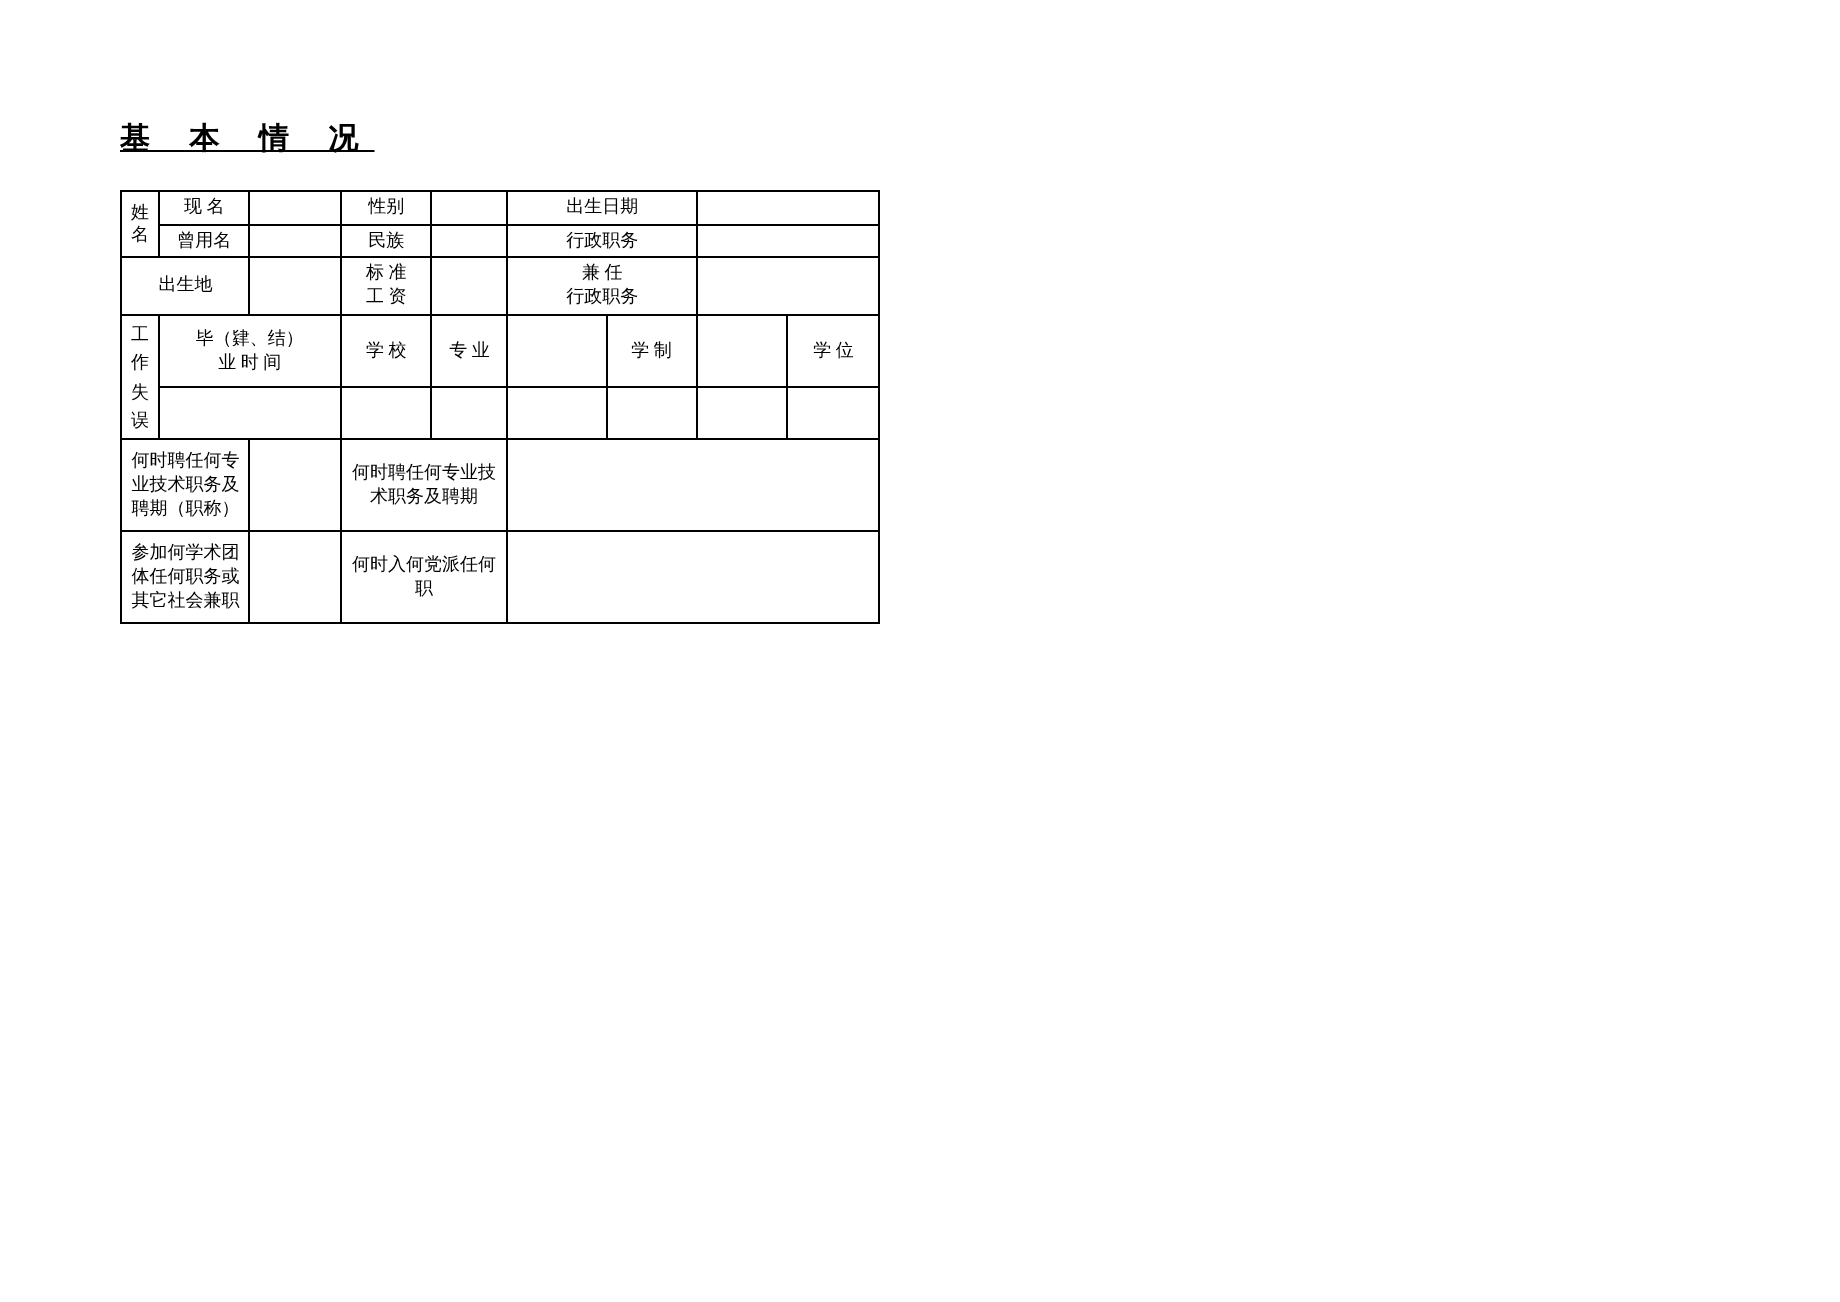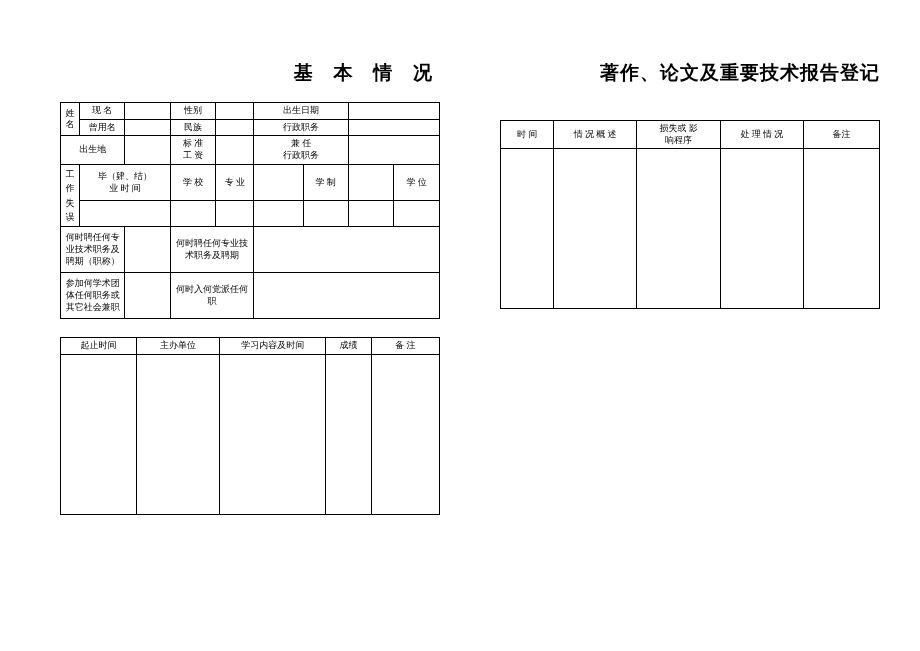--- a/index.html
+++ b/index.html
@@ -18,25 +18,26 @@
   padding: 60px 40px 20px 60px;
   box-sizing: border-box;
   gap: 60px;
 }
 .col {
   flex: 1;
   display: flex;
   flex-direction: column;
 }
 h2.title {
-  text-align: right;
-  font-size: 19px;
+  text-align: left;
+  font-size: 15px;
   font-weight: bold;
   margin: 0 0 16px 0;
   letter-spacing: 8px;
+  text-decoration: underline;
 }
 h2.title.tight { letter-spacing: 1px; }
 table {
   border-collapse: collapse;
   width: 100%;
   table-layout: fixed;
 }
 td, th {
   border: 1px solid #000;
   padding: 2px 3px;
@@ -128,74 +129,22 @@
         <td colspan="2">参加何学术团体任何职务或其它社会兼职</td>
         <td></td>
         <td colspan="2">何时入何党派任何职</td>
         <td colspan="4"></td>
       </tr>
     </tbody>
       </table>
 
     <div class="spacer-v"></div>
 
-    <table>
-      <colgroup>
-        <col style="width:20%">
-          <col style="width:22%">
-          <col style="width:28%">
-        <col style="width:12%">
-          <col style="width:18%">
-      </colgroup>
-      <tbody>
-          <tr>
-        <td>起止时间</td>
-        <td>主办单位</td>
-        <td>学习内容及时间</td>
-        <td>成绩</td>
-        <td>备 注</td>
-      </tr>
-      <tr class="tall-body">
-        <td></td>
-        <td></td>
-        <td></td>
-        <td></td>
-        <td></td>
-      </tr>
-    </tbody>
-      </table>
   </div>
 
   <div class="col">
-    <h2 class="title tight">著作、论文及重要技术报告登记</h2>
 
 
     <div class="spacer-v"></div>
 
-    <table>
-      <colgroup>
-        <col style="width:14%">
-          <col style="width:22%">
-          <col style="width:22%">
-        <col style="width:22%">
-          <col style="width:20%">
-      </colgroup>
-      <tbody>
-          <tr>
-        <td>时 间</td>
-        <td>情 况 概 述</td>
-        <td style="white-space:pre-line">损失或  影
-响程序</td>
-        <td>处 理 情 况</td>
-        <td>备注</td>
-      </tr>
-      <tr class="tall-body">
-        <td></td>
-        <td></td>
-        <td></td>
-        <td></td>
-        <td></td>
-      </tr>
-    </tbody>
-      </table>
   </div>
 
 </div>
 
 </body></html>

